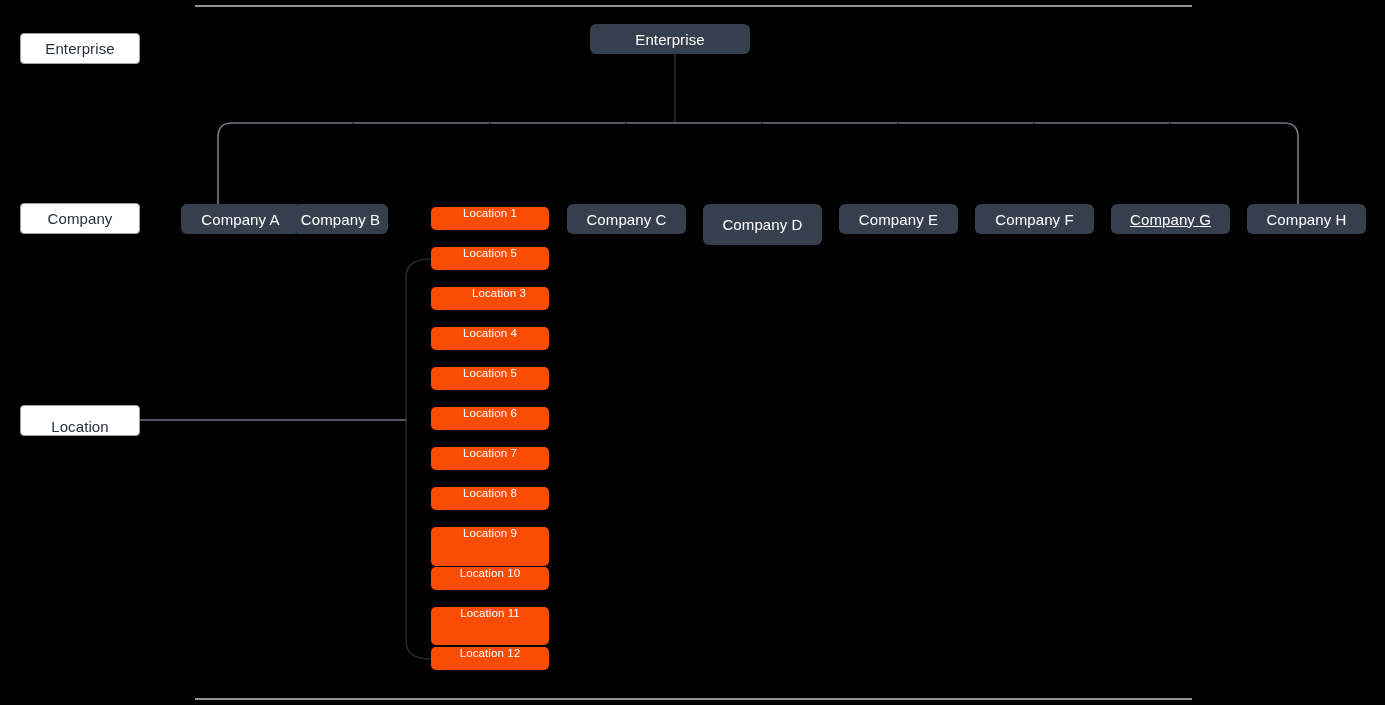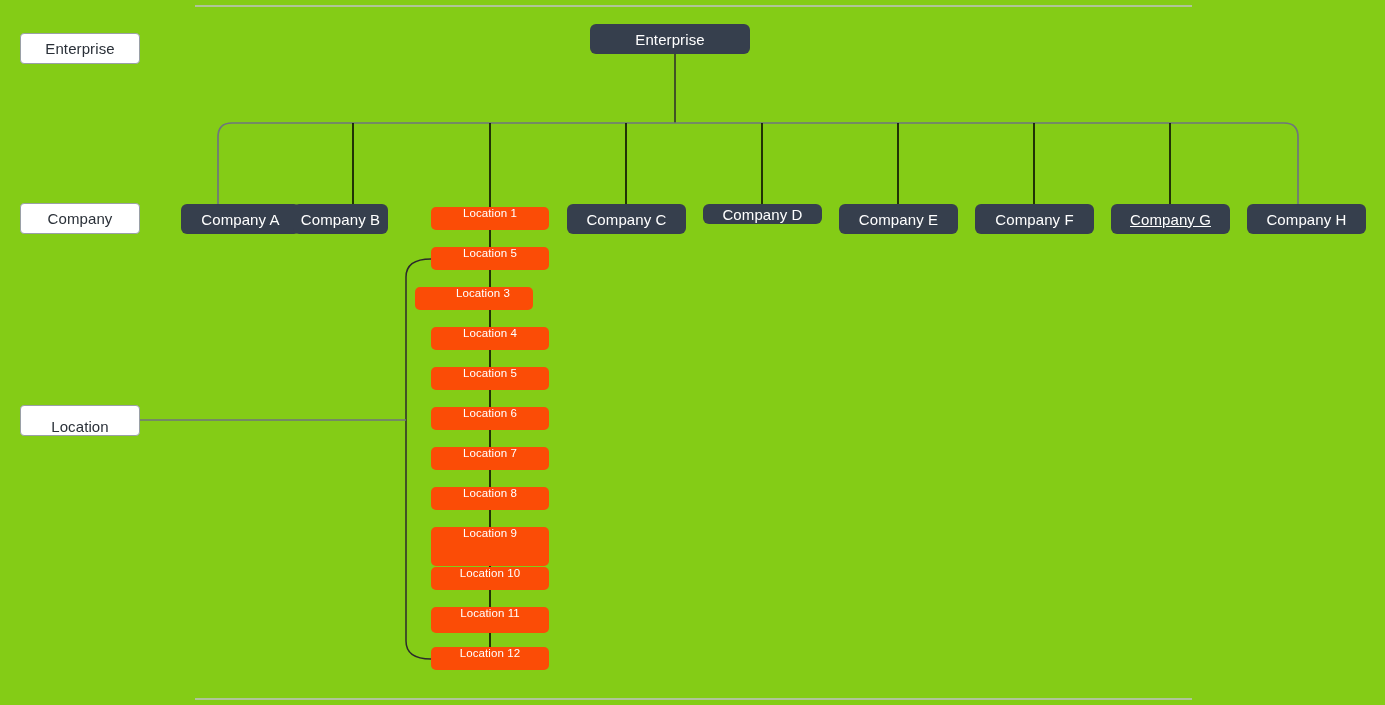--- a/index.html
+++ b/index.html
@@ -9,21 +9,21 @@
     background: #ffffff;
   }
   body {
     font-family: "Liberation Sans", sans-serif;
     -webkit-font-smoothing: antialiased;
   }
   #canvas {
     position: relative;
     width: 1385px;
     height: 705px;
-    background: #84cc16;
+    background: #000000;
     overflow: hidden;
   }
   #wires {
     position: absolute;
     left: 0;
     top: 0;
     width: 1385px;
     height: 705px;
     pointer-events: none;
   }
@@ -120,21 +120,21 @@
 
   <div class="node-dark" style="left:157px; top:204px; width:119px; height:30px;margin-left:24px;">
     <span>Company A</span>
   </div>
   <div class="node-dark" style="left:293px; top:204px; width:95px; height:30px;">
     <span>Company B</span>
   </div>
   <div class="node-dark" style="left:567px; top:204px; width:119px; height:30px;">
     <span>Company C</span>
   </div>
-  <div class="node-dark" style="left:703px; top:204px; width:119px; height:20px;justify-content:center;">
+  <div class="node-dark" style="left:703px; top:204px; width:119px; height:41px;justify-content:center;">
     <span>Company D</span>
   </div>
   <div class="node-dark" style="left:839px; top:204px; width:119px; height:30px;">
     <span>Company E</span>
   </div>
   <div class="node-dark" style="left:975px; top:204px; width:119px; height:30px;">
     <span>Company F</span>
   </div>
   <div class="node-dark" style="left:1111px; top:204px; width:119px; height:30px;text-decoration:underline;">
     <span>Company G</span>
@@ -142,21 +142,21 @@
   <div class="node-dark" style="left:1247px; top:204px; width:119px; height:30px;">
     <span>Company H</span>
   </div>
 
   <div class="node-orange" style="left:431px; top:207px; width:118px; height:23px;">
     <span>Location 1</span>
   </div>
   <div class="node-orange" style="left:431px; top:247px; width:118px; height:23px;">
     <span>Location 5</span>
   </div>
-  <div class="node-orange" style="left:415px; top:287px; width:118px; height:23px;padding-left:18px;">
+  <div class="node-orange" style="left:431px; top:287px; width:118px; height:23px;padding-left:18px;">
     <span>Location 3</span>
   </div>
   <div class="node-orange" style="left:431px; top:327px; width:118px; height:23px;">
     <span>Location 4</span>
   </div>
   <div class="node-orange" style="left:431px; top:367px; width:118px; height:23px;">
     <span>Location 5</span>
   </div>
   <div class="node-orange" style="left:431px; top:407px; width:118px; height:23px;">
     <span>Location 6</span>
@@ -166,20 +166,20 @@
   </div>
   <div class="node-orange" style="left:431px; top:487px; width:118px; height:23px;">
     <span>Location 8</span>
   </div>
   <div class="node-orange" style="left:431px; top:527px; width:118px; height:39px;">
     <span>Location 9</span>
   </div>
   <div class="node-orange" style="left:431px; top:567px; width:118px; height:23px;">
     <span>Location 10</span>
   </div>
-  <div class="node-orange" style="left:431px; top:607px; width:118px; height:26px;">
+  <div class="node-orange" style="left:431px; top:607px; width:118px; height:38px;">
     <span>Location 11</span>
   </div>
   <div class="node-orange" style="left:431px; top:647px; width:118px; height:23px;">
     <span>Location 12</span>
   </div>
 
 </div>
 
 </body></html>

